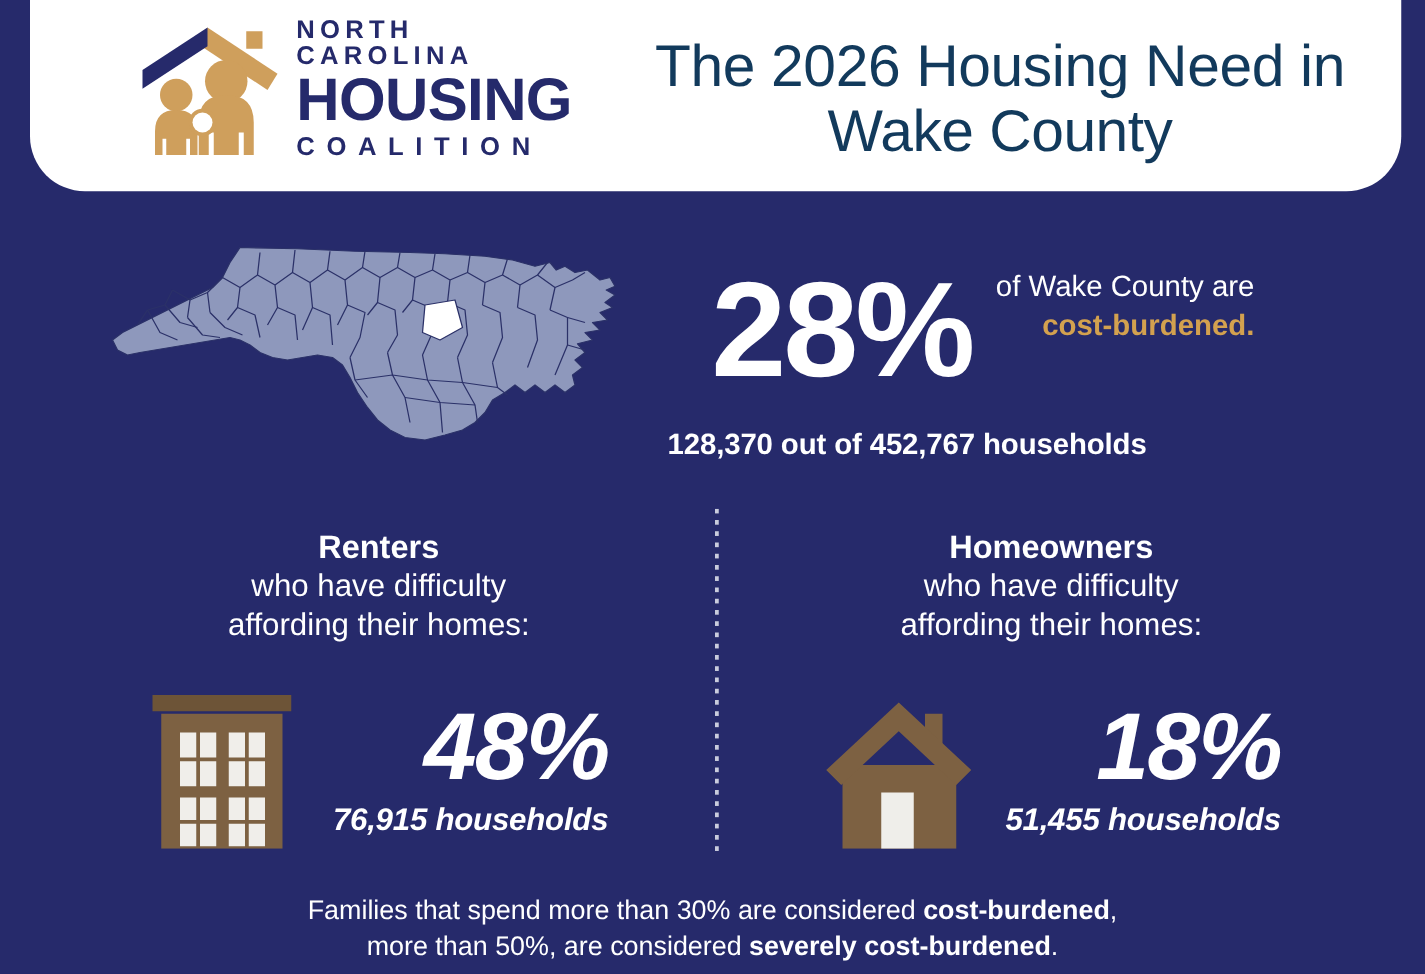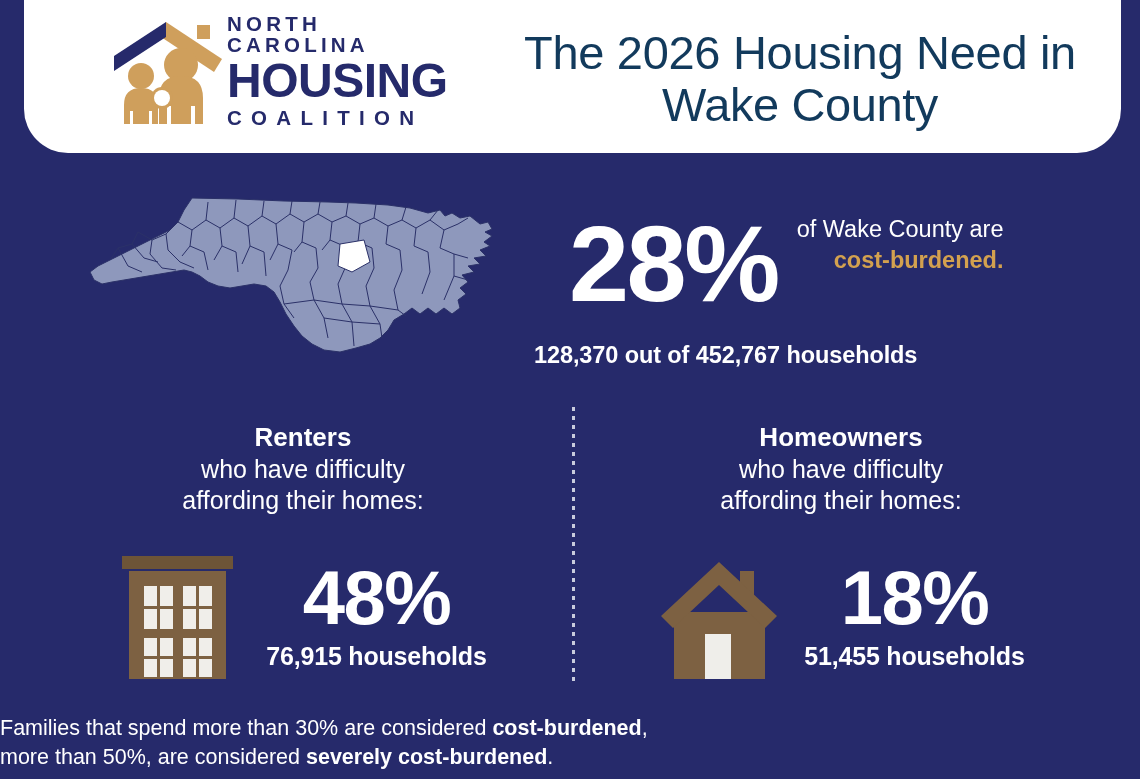--- a/index.html
+++ b/index.html
@@ -14,21 +14,21 @@
 
   
   .header-card {
     position:absolute; left:24px; top:-8px; width:1097px; height:161px;
     background:#ffffff;
     border-radius:0 0 44px 44px;
     display:flex; align-items:center;
   }
   .logo-wrap { position:absolute; left:85px; top:22px; width:360px; height:115px; display:flex; align-items:center; }
   .logo-mark { width:118px; height:104px; flex:0 0 auto; }
-  .logo-text { color:#252a6b; line-height:1; }
+  .logo-text { margin-left:10px; color:#252a6b; line-height:1; }
   .logo-l1 { font-size:20.5px; font-weight:bold; letter-spacing:4.2px; }
   .logo-l2 { font-size:48px; font-weight:bold; letter-spacing:-0.5px; margin-top:2px; }
   .logo-l3 { font-size:20.5px; font-weight:bold; letter-spacing:9.3px; margin-top:3px; }
 
   .title-block { position:absolute; left:500px; top:36px; color:#123a5c; line-height:1.06; }
   .title-line1 { font-size:47px; font-weight:300; letter-spacing:-0.3px; }
   .title-line2 { font-size:47px; font-weight:normal; letter-spacing:-0.4px; margin-top:2px;text-align:center; }
 
   
   .map-wrap { position:absolute; left:88px; top:196px; width:420px; height:160px; }
@@ -47,30 +47,30 @@
   .cols { position:absolute; left:0; top:422px; width:1140px; height:268px; }
   .col { position:absolute; top:0; width:500px; text-align:center; }
   .col.left { left:53px; }
   .col.right { left:591px; }
   .col-head { color:#ffffff; line-height:1.23; }
   .col-head .h-strong { font-size:26px; font-weight:bold; }
   .col-head .h-reg { font-size:25px; font-weight:400; }
   .col-body { margin-top:39px; display:flex; align-items:center; justify-content:center; }
   .icon-box { width:125px; height:125px; flex:0 0 auto; }
   .icon-box svg { width:100%; height:100%; display:block; }
-  .col-nums { margin-left:22px; text-align:center; }
+  .col-nums { margin-left:22px; text-align:right;font-style:italic; }
   .col-pct { font-size:76px; font-weight:bold; color:#ffffff; line-height:0.92; letter-spacing:-1.5px; }
   .col-hh { margin-top:10px; font-size:25px; font-weight:bold; color:#ffffff; letter-spacing:-0.2px; }
 
   .divider { position:absolute; left:572px; top:407px; width:3px; height:277px;
     background-image:linear-gradient(to bottom,#c9ccdd 0 45%, rgba(0,0,0,0) 45% 100%);
     background-size:3px 9px; background-repeat:repeat-y; }
 
   
-  .footer { position:absolute; left:0; top:714px; width:1140px; text-align:left;
+  .footer { position:absolute; left:0; top:714px; width:1140px; text-align:center;
     color:#ffffff; font-size:21.5px; line-height:1.37; font-weight:400; }
   .footer b { font-weight:bold; }
 </style>
 </head>
 <body>
 
 <div id="infographic">
 
   <div class="header-card">
 

